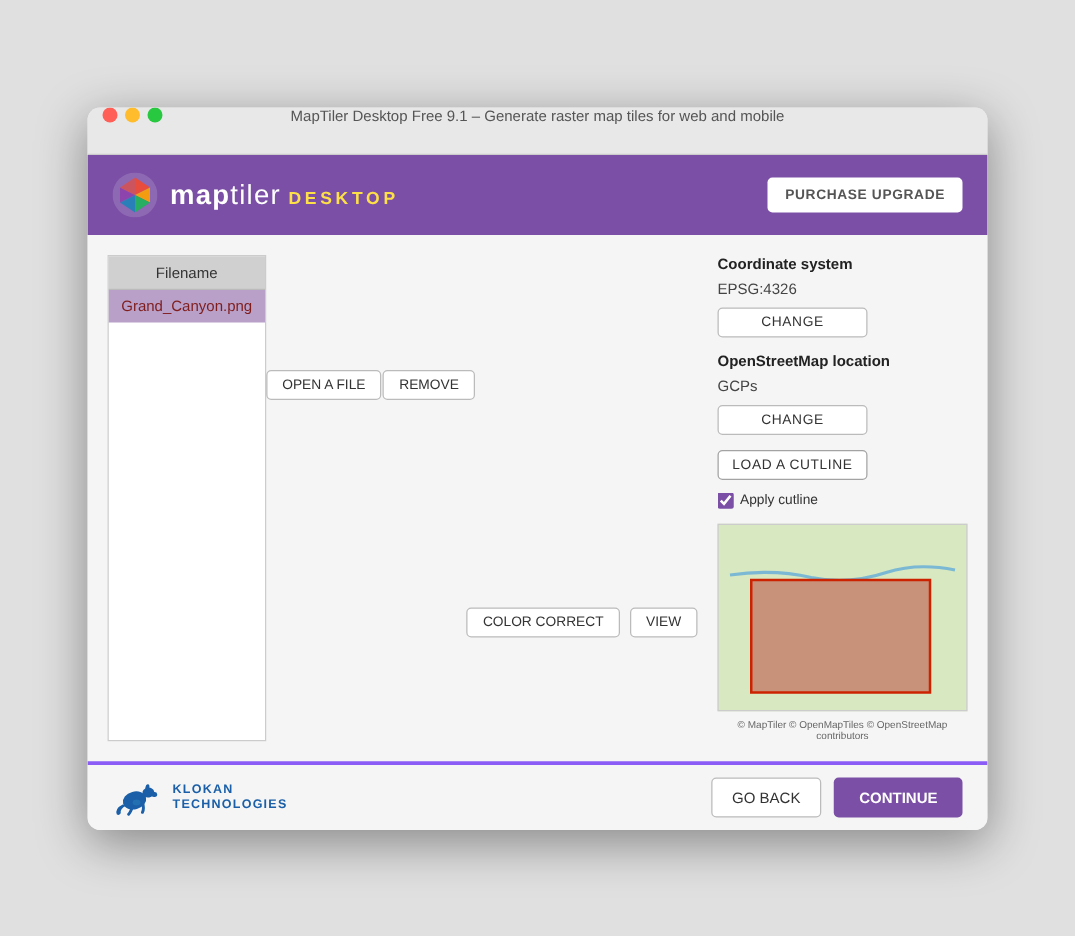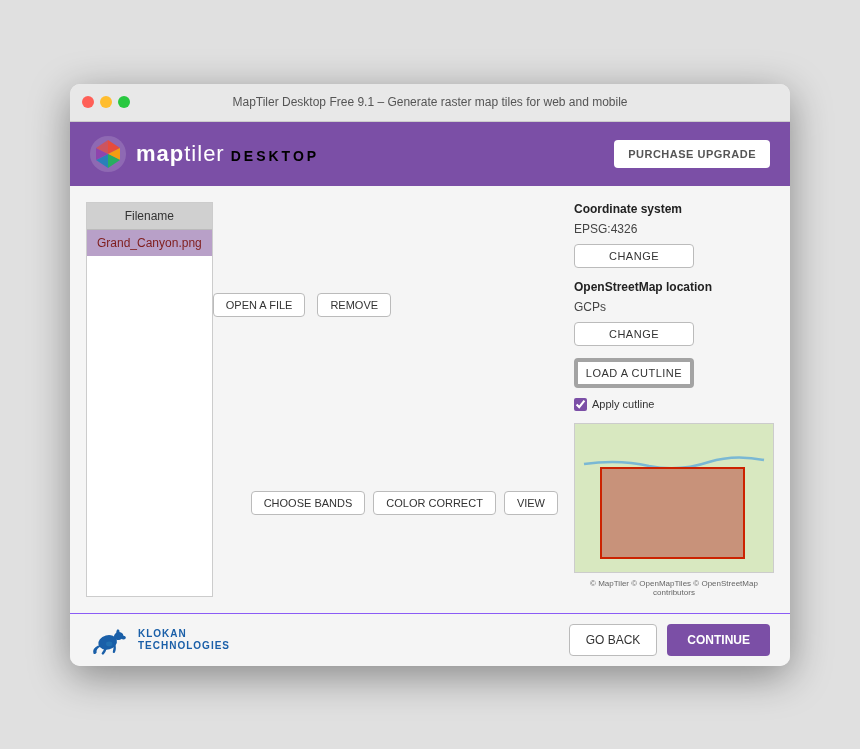--- a/index.html
+++ b/index.html
@@ -17,21 +17,21 @@
       background: #f0f0f0;
       border-radius: 10px;
       box-shadow: 0 10px 40px rgba(0,0,0,0.4);
       overflow: hidden;
     }
     
     .titlebar {
       background: #e8e8e8;
       height: 38px;
       display: flex;
-      align-items: center;
+      align-items: flex-start;
       padding: 0 12px;
       border-bottom: 1px solid #ccc;
       position: relative;
     }
     .traffic-lights {
       display: flex;
       gap: 6px;
     }
     .traffic-light {
       width: 12px;
@@ -69,21 +69,21 @@
     .logo-text {
       color: white;
       font-size: 22px;
       font-weight: 300;
       letter-spacing: 1px;
     }
     .logo-text strong {
       font-weight: 700;
     }
     .logo-desktop {
-      color: #000000;
+      color: #fde047;
       font-size: 14px;
       font-weight: 600;
       letter-spacing: 3px;
       margin-left: 4px;
     }
     .purchase-btn {
       background: white;
       color: #555;
       border: none;
       border-radius: 4px;
@@ -123,21 +123,21 @@
       min-height: 310px;
     }
     .file-row {
       padding: 6px 10px;
       font-size: 12px;
       color: #7f1d1d;
       background: #b8a0c8;
     }
     .file-actions {
       display: flex;
-      gap: 12px;
+      gap: 1px;
       margin-top: 10px;
       flex-wrap: wrap;
       align-items: center;
     }
     .btn-small {
       background: white;
       border: 1px solid #bbb;
       border-radius: 4px;
       padding: 5px 12px;
       font-size: 11px;
@@ -174,21 +174,21 @@
       padding: 5px 0;
       font-size: 11px;
       color: #333;
       cursor: pointer;
       width: 120px;
       margin-bottom: 8px;
       letter-spacing: 0.5px;
     }
     .btn-load-cutline {
       background: white;
-      border: 4px solid #a3a3a3;
+      border: 1px solid #a3a3a3;
       border-radius: 4px;
       padding: 5px 0;
       font-size: 11px;
       color: #333;
       cursor: pointer;
       width: 120px;
       margin-bottom: 6px;
       letter-spacing: 0.5px;
     }
     .checkbox-row {
@@ -219,21 +219,21 @@
       text-align: center;
       margin-top: 2px;
     }
     
     .footer {
       background: #f5f5f5;
       padding: 10px 20px;
       display: flex;
       align-items: center;
       justify-content: space-between;
-      border-top: 1px solid #8b5cf6;
+      border-top: 3px solid #8b5cf6;
     }
     .klokan-logo {
       display: flex;
       align-items: center;
       gap: 8px;
     }
     .klokan-text {
       font-size: 10px;
       font-weight: 700;
       color: #1a5fa8;
@@ -311,21 +311,20 @@
       <div class="file-table">
         <div class="file-table-header">Filename</div>
         <div class="file-table-body">
           <div class="file-row">Grand_Canyon.png</div>
         </div>
       </div>
       <div class="file-actions">
         <button class="btn-small">OPEN A FILE</button>
         <button class="btn-small">REMOVE</button>
         <div class="file-actions-right">
-          <button class="btn-small">CHOOSE BANDS</button>
           <button class="btn-small">COLOR CORRECT</button>
           <button class="btn-small">VIEW</button>
         </div>
       </div>
     </div>
 
     <div class="right-panel">
       <div class="section-label">Coordinate system</div>
       <div class="section-value">EPSG:4326</div>
       <button class="btn-change">CHANGE</button>

